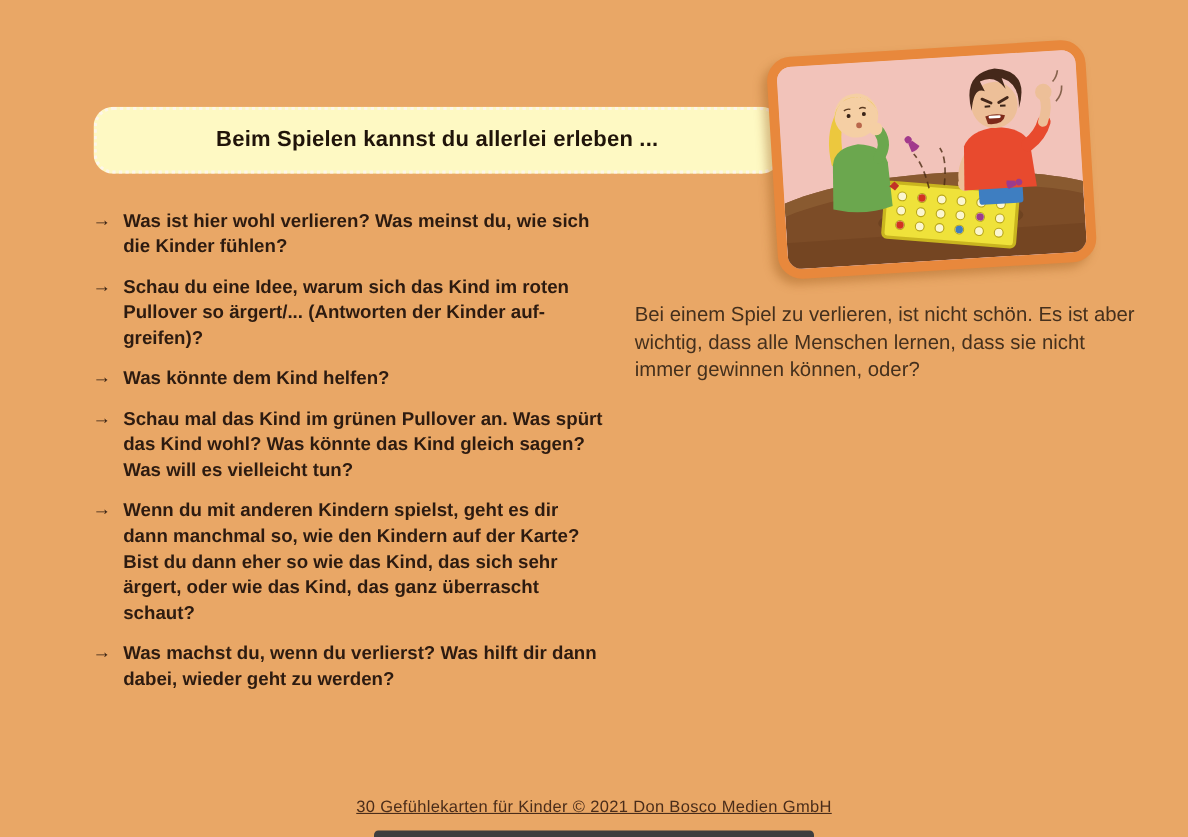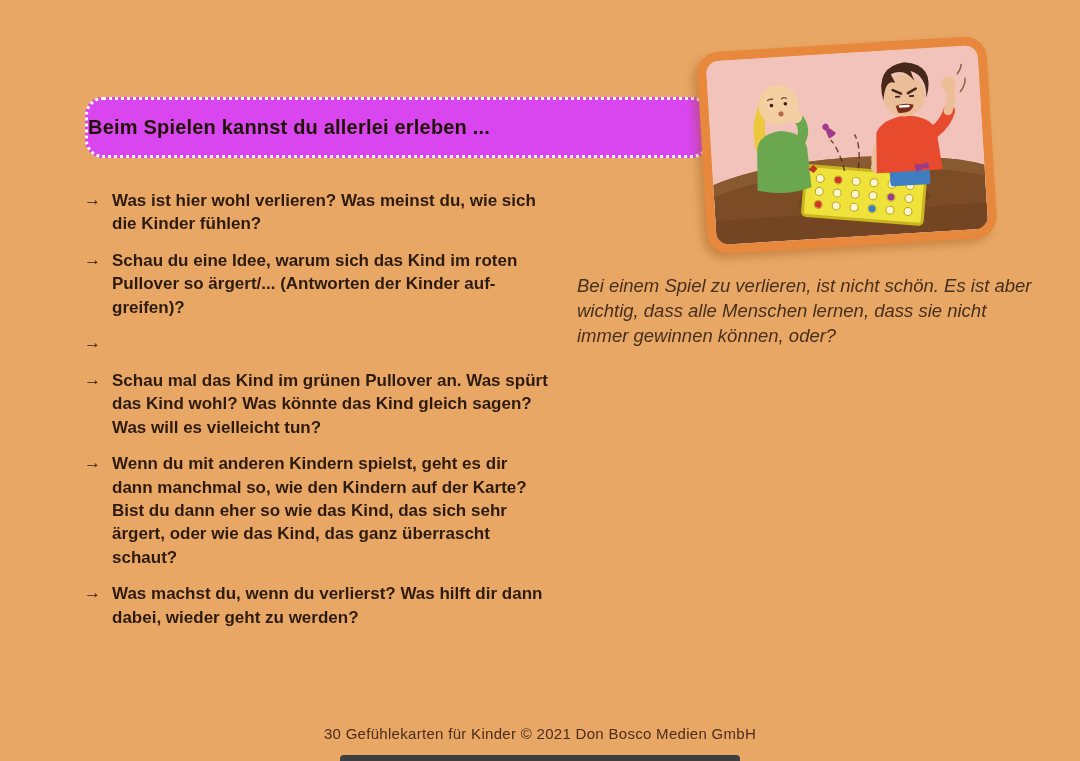--- a/index.html
+++ b/index.html
@@ -8,50 +8,50 @@
     width:1080px; height:761px;
     background:#e9a766;
     font-family:"Liberation Sans", sans-serif;
     position:relative;
     overflow:hidden;
   }
 
   .banner {
     position:absolute; left:85px; top:97px;
     width:625px; height:61px;
-    background:#d946ef;
+    background:#fef9c3;
     border:3px dotted #fdf6ea;
     border-radius:18px;
-    display:flex; align-items:center; 
+    display:flex; align-items:center; justify-content:center;
   }
   .banner-title {
     font-size:20px; font-weight:bold; color:#201409; letter-spacing:0.2px;
   }
 
   .questions {
     position:absolute; left:84px; top:189px; width:468px;
     list-style:none; margin:0; padding:0;
   }
   .q-item {
     display:flex; gap:11px;
     margin-bottom:13px;
     font-size:17px; font-weight:bold; line-height:1.38;
     color:#2d1b10;
   }
   .q-arrow { flex:0 0 auto; transform:translateY(-1px); }
 
   .side-note {
     position:absolute; left:577px; top:273px; width:465px;
-    font-size:18.5px; line-height:1.36; color:#45301d;font-style:italic;
+    font-size:18.5px; line-height:1.36; color:#45301d;
   }
 
   .footer {
     position:absolute; left:0; top:725px; width:1080px;
     text-align:center;
-    font-size:15px; color:#4b2d1a; letter-spacing:0.3px;
+    font-size:15px; color:#4b2d1a; letter-spacing:0.3px;text-decoration:underline;
   }
 
   .bottom-indicator {
     position:absolute; left:340px; bottom:0;
     width:400px; height:6px;
     background:#3e3e3e;
     border-radius:4px 4px 0 0;
   }
 
   .illustration-card {
@@ -77,20 +77,21 @@
   <li class="q-item">
     <span class="q-arrow">→</span>
     <span>Was ist hier wohl verlieren? Was meinst du, wie sich die Kinder fühlen?</span>
   </li>
   <li class="q-item">
     <span class="q-arrow">→</span>
     <span>Schau du eine Idee, warum sich das Kind im roten Pullover so ärgert/... (Antworten der Kinder auf­greifen)?</span>
   </li>
   <li class="q-item">
     <span class="q-arrow">→</span>
+    <span>Was könnte dem Kind helfen?</span>
   </li>
   <li class="q-item">
     <span class="q-arrow">→</span>
     <span>Schau mal das Kind im grünen Pullover an. Was spürt das Kind wohl? Was könnte das Kind gleich sagen? Was will es vielleicht tun?</span>
   </li>
   <li class="q-item">
     <span class="q-arrow">→</span>
     <span>Wenn du mit anderen Kindern spielst, geht es dir dann manchmal so, wie den Kindern auf der Karte? Bist du dann eher so wie das Kind, das sich sehr ärgert, oder wie das Kind, das ganz überrascht schaut?</span>
   </li>
   <li class="q-item">

